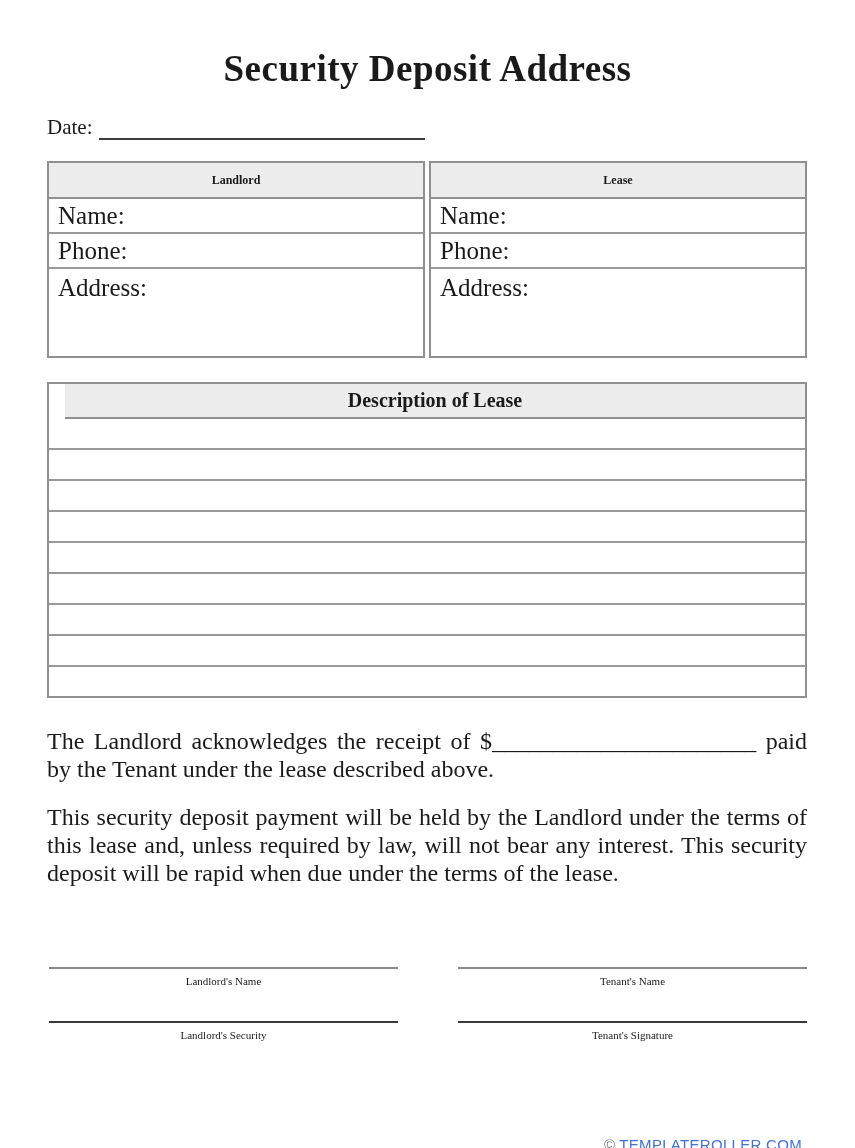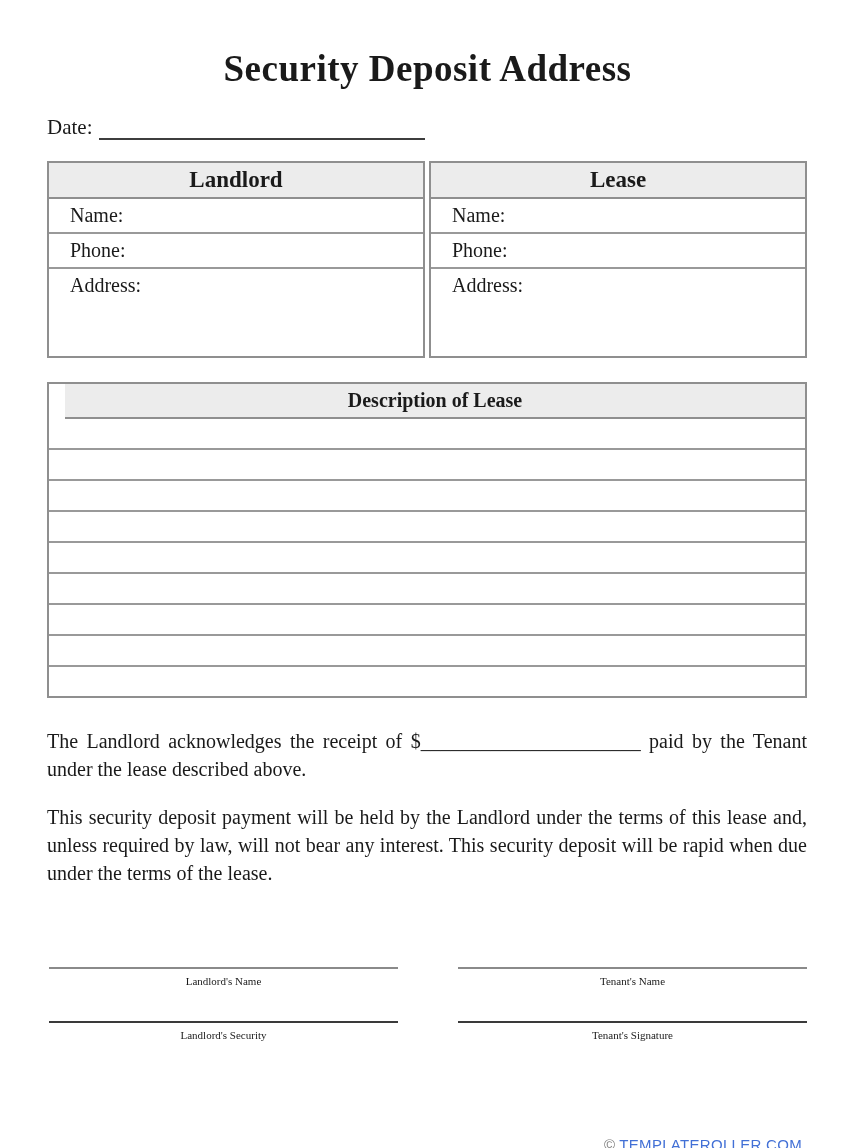--- a/index.html
+++ b/index.html
@@ -48,29 +48,29 @@
     box-sizing:border-box;
     background:#ffffff;
   }
   .party-header{
     height:34px;
     line-height:34px;
     background:#ececec;
     border-bottom:2px solid #8f8f8f;
     text-align:center;
     font-weight:bold;
-    font-size:23px;
+    font-size:12px;
   }
   .party-row{
     height:35px;
     border-bottom:2px solid #999999;
     display:flex;
     align-items:center;
-    padding-left:21px;
-    font-size:20px;
+    padding-left:9px;
+    font-size:25px;
     box-sizing:border-box;
     justify-content:center;
   }
   .party-row.address{
     height:87px;
     align-items:flex-start;
     padding-top:5px;
     border-bottom:none;
   }
   .field-fill{flex:1;height:100%;}
@@ -91,21 +91,21 @@
     margin-left:16px;
   }
   .lease-row{
     height:29px;
     border-bottom:2px solid #999999;
   }
   .lease-row:last-child{border-bottom:none;}
   
   .para{
     margin:29px 48px 0 47px;
-    font-size:20px;
+    font-size:24px;
     line-height:28px;
     text-align:justify;
   }
   .para.second{margin-top:20px;}
   .amount-blank{letter-spacing:0;}
   
   .sig-row{
     margin:80px 48px 0 49px;
     display:flex;
     justify-content:space-between;

